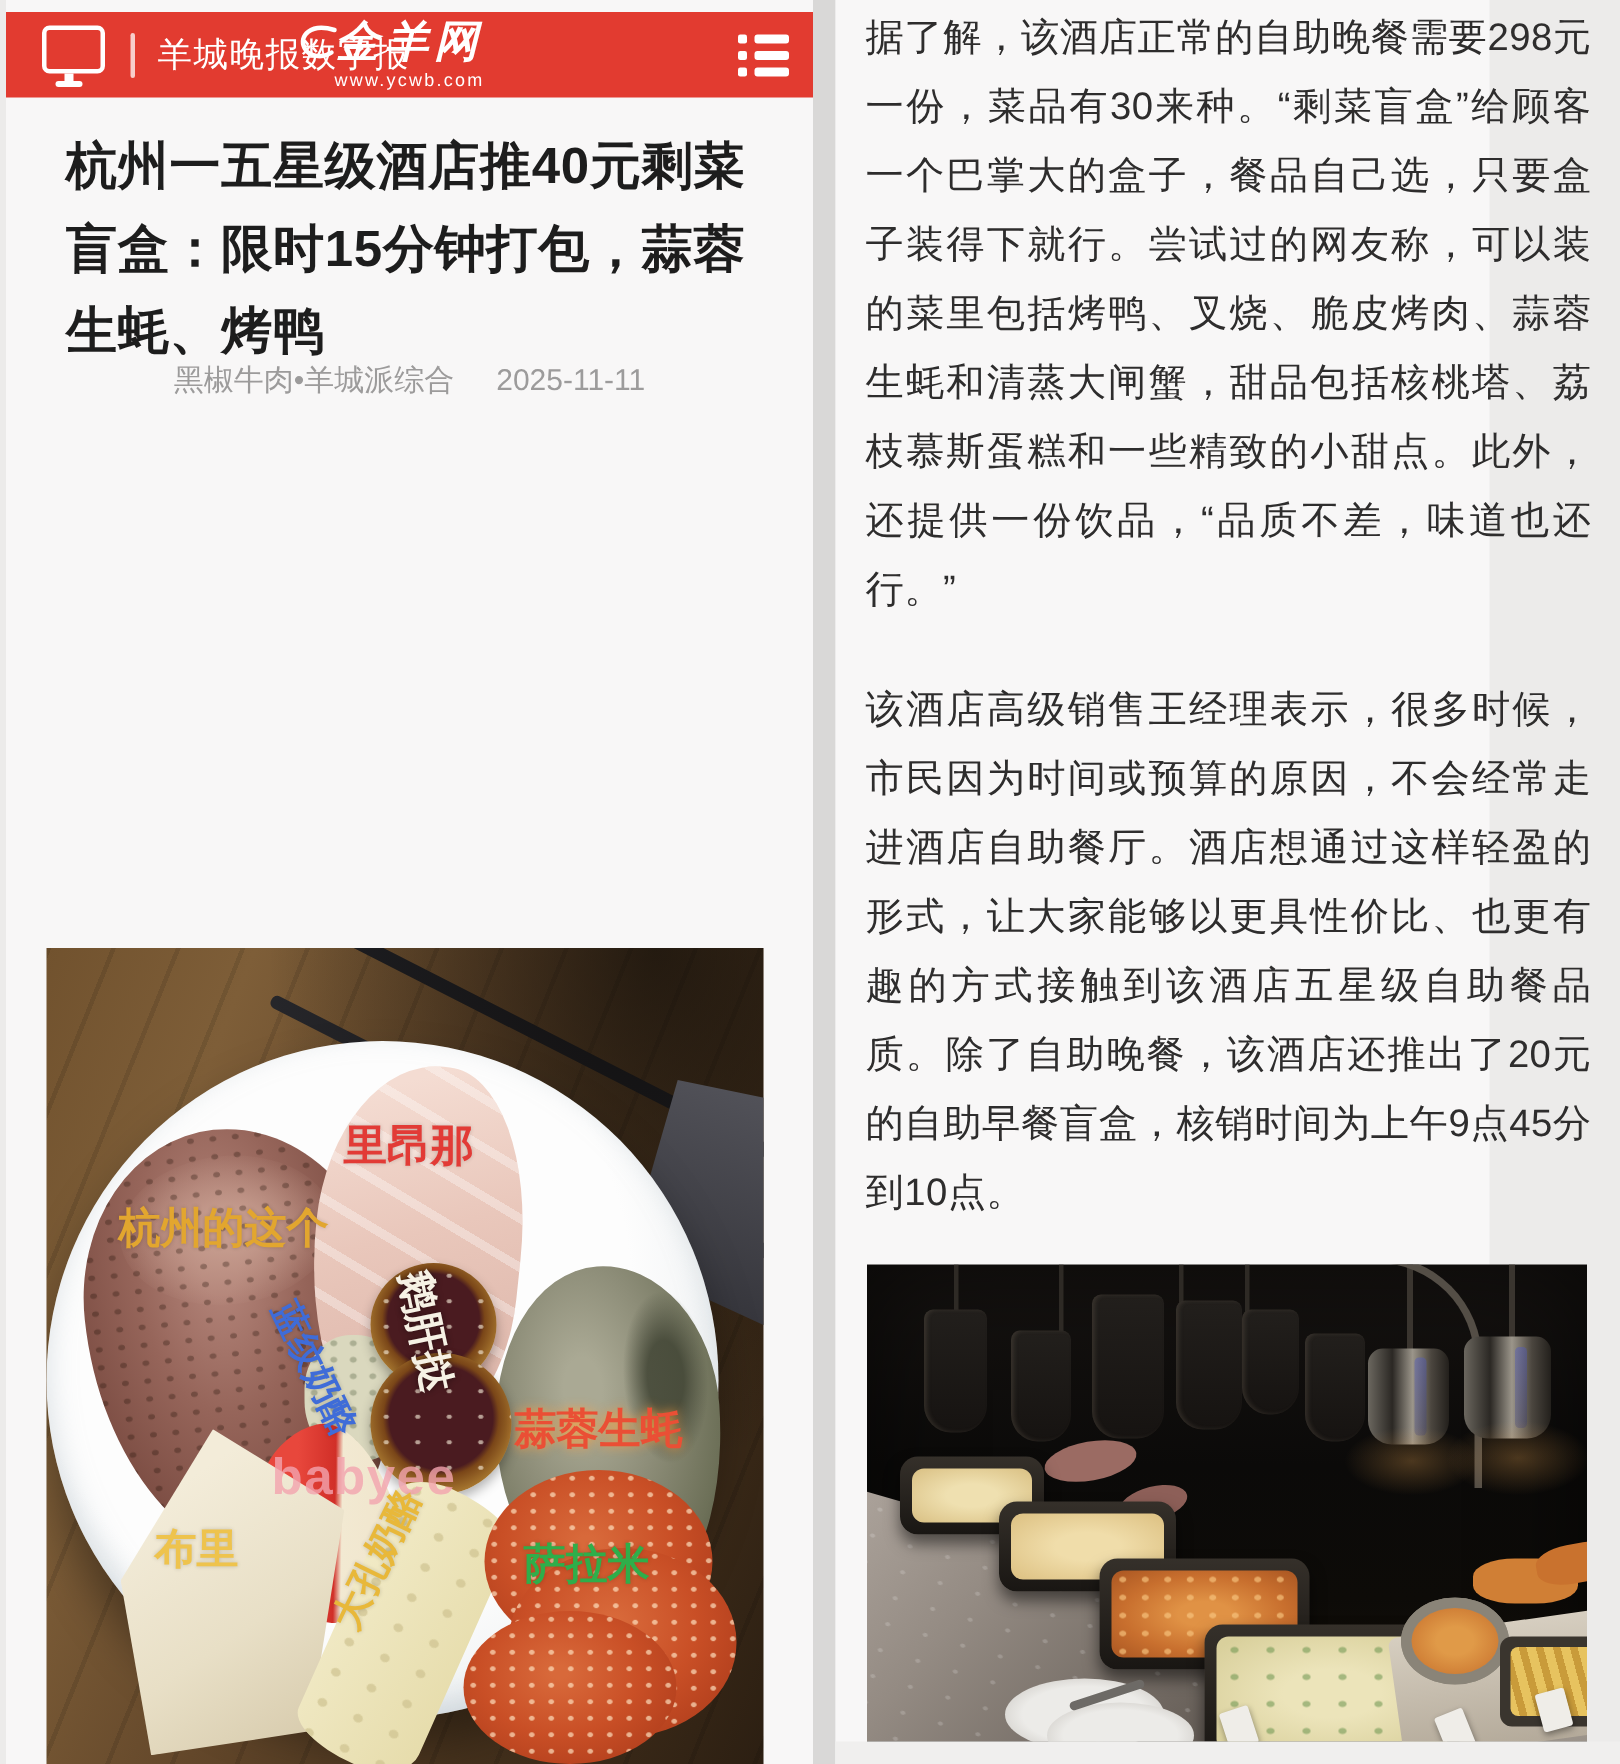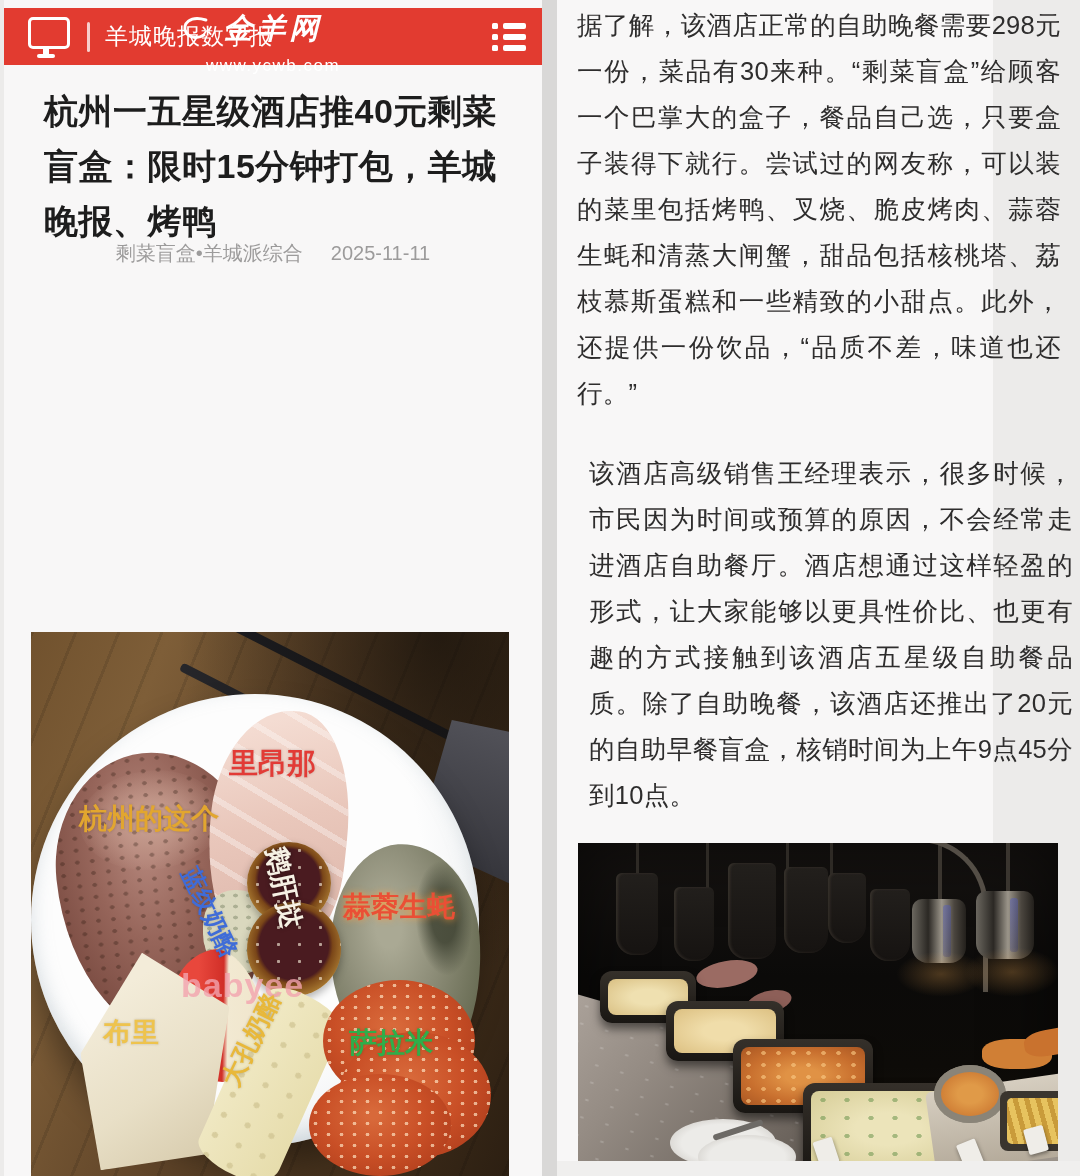--- a/index.html
+++ b/index.html
@@ -17,36 +17,36 @@
           padding:0 14px 0 24px;box-sizing:border-box;color:#fff;}
   .topbar-left{display:flex;align-items:center;}
   .icon-monitor{position:relative;width:36px;height:26px;border:3px solid #fff;border-radius:5px;margin-bottom:8px;}
   .icon-monitor::before{content:"";position:absolute;left:12px;bottom:-8px;width:6px;height:5px;background:#fff;}
   .icon-monitor::after{content:"";position:absolute;left:6px;bottom:-12px;width:18px;height:4px;background:#fff;border-radius:2px;}
   .topbar-sep{width:3px;height:30px;background:rgba(255,255,255,.75);border-radius:2px;margin:0 15px 0 17px;}
   .portal-label{font-size:23px;font-weight:500;letter-spacing:1px;}
   .logo{position:absolute;left:50%;top:6px;transform:translateX(-50%);text-align:center;line-height:1;}
   .logo-swoosh{position:absolute;left:-26px;top:0;}
   .logo-text{display:block;font-size:29px;font-weight:700;font-style:italic;letter-spacing:4px;}
-  .logo-url{display:block;font-size:17px;letter-spacing:1.5px;margin-top:14px;font-weight:500;}
+  .logo-url{display:block;font-size:12px;letter-spacing:1.5px;margin-top:4px;font-weight:500;}
   .icon-menu{display:flex;flex-direction:column;gap:5px;padding-right:2px;}
   .icon-menu .row{display:flex;align-items:center;gap:5px;}
   .icon-menu .dot{width:6px;height:6px;background:#fff;border-radius:1.5px;}
   .icon-menu .bar{width:23px;height:6px;background:#fff;border-radius:2px;}
 
   
   .title{position:absolute;left:40px;top:84px;width:476px;margin:0;
          font-size:34px;line-height:55px;font-weight:600;color:#1d1d1d;letter-spacing:.5px;}
   .byline{position:absolute;left:0;top:240px;width:538px;text-align:center;
           font-size:20px;color:#9c9b9b;}
   .byline .date{margin-left:28px;text-align:right;}
   .body-text{margin:0;font-size:25.5px;color:#2e2d2d;letter-spacing:.3px;text-align:justify;}
   .left-para{position:absolute;left:31px;top:280px;width:478px;line-height:50px;}
   .r-para1{position:absolute;left:20px;top:2px;width:484px;line-height:46px;}
-  .r-para2{position:absolute;left:32px;top:450px;width:484px;line-height:46px;}
+  .r-para2{position:absolute;left:20px;top:450px;width:484px;line-height:46px;}
   .bottom-strip{position:absolute;left:0;top:1161px;width:523px;height:15px;background:#f0efee;}
 
   
   .food-photo{position:absolute;left:27px;top:632px;width:478px;height:544px;margin:0;overflow:hidden;
     background:linear-gradient(112deg,#71522e 0%,#7e5e38 20%,#63472a 45%,#46321d 70%,#2c1f12 100%);}
   .food-photo::before{content:"";position:absolute;inset:0;
     background:repeating-linear-gradient(112deg,rgba(0,0,0,.10) 0 3px,transparent 3px 40px);}
   .food-photo::after{content:"";position:absolute;inset:0;
     background:radial-gradient(ellipse at 85% 0%,rgba(10,8,6,.65) 0%,transparent 45%);}
   .chopstick{position:absolute;height:9px;background:#26262a;border-radius:4px;transform-origin:0 50%;}
@@ -225,24 +225,24 @@
             <span class="dot"></span>
             <span class="bar"></span>
           </div>
         <div class="row">
             <span class="dot"></span>
             <span class="bar"></span>
           </div>
       </div>
     </header>
 
-    <h1 class="title">杭州一五星级酒店推40元剩菜盲盒：限时15分钟打包，羊城晚报、烤鸭</h1>
+    <h1 class="title">杭州一五星级酒店推40元剩菜盲盒：限时15分钟打包，蒜蓉生蚝、烤鸭</h1>
 
     <div class="byline">
-      <span class="source">剩菜盲盒•羊城派综合</span><span class="date">2025-11-11</span>
+      <span class="source">黑椒牛肉•羊城派综合</span><span class="date">2025-11-11</span>
     </div>
 
 
     <figure class="food-photo">
       <span class="chopstick chop-1"></span>
       <span class="chopstick chop-2"></span>
       <span class="napkin"></span>
       <span class="plate"></span>
       <span class="food f-beef"></span>
       <span class="food f-lyoner"></span>
@@ -254,21 +254,21 @@
       <span class="food f-brie"></span>
       <span class="food f-emmental"></span>
       <span class="food f-salami f-salami1"></span>
       <span class="food f-salami f-salami2"></span>
       <span class="food f-salami f-salami3"></span>
 
       <span class="flabel lbl-beef" style="color: rgb(226, 166, 47);">杭州的这个</span>
       <span class="flabel lbl-lyoner" style="color: rgb(226, 59, 54);">里昂那</span>
       <span class="flabel lbl-bluecheese" style="color: rgb(63, 108, 216);">蓝纹奶酪</span>
       <span class="flabel lbl-tart" style="color: rgb(246, 241, 228);">鹅肝挞</span>
-      <span class="flabel lbl-oyster" style="color: rgb(234, 79, 53);">蒜蓉生蚝</span>
+      <span class="flabel lbl-oyster" style="color: rgb(234, 79, 53); margin-top: 46px;">蒜蓉生蚝</span>
       <span class="flabel lbl-watermark" style="color: rgb(243, 164, 175);">babyee</span>
       <span class="flabel lbl-brie" style="color: rgb(238, 195, 77);">布里</span>
       <span class="flabel lbl-emmental" style="color: rgb(232, 184, 58);">大孔奶酪</span>
       <span class="flabel lbl-salami" style="color: rgb(47, 174, 74); font-family: Liberation Mono, monospace;">萨拉米</span>
     </figure>
   </div>
 
   <div class="col-divider"></div>
 
   <div class="page page-right">

